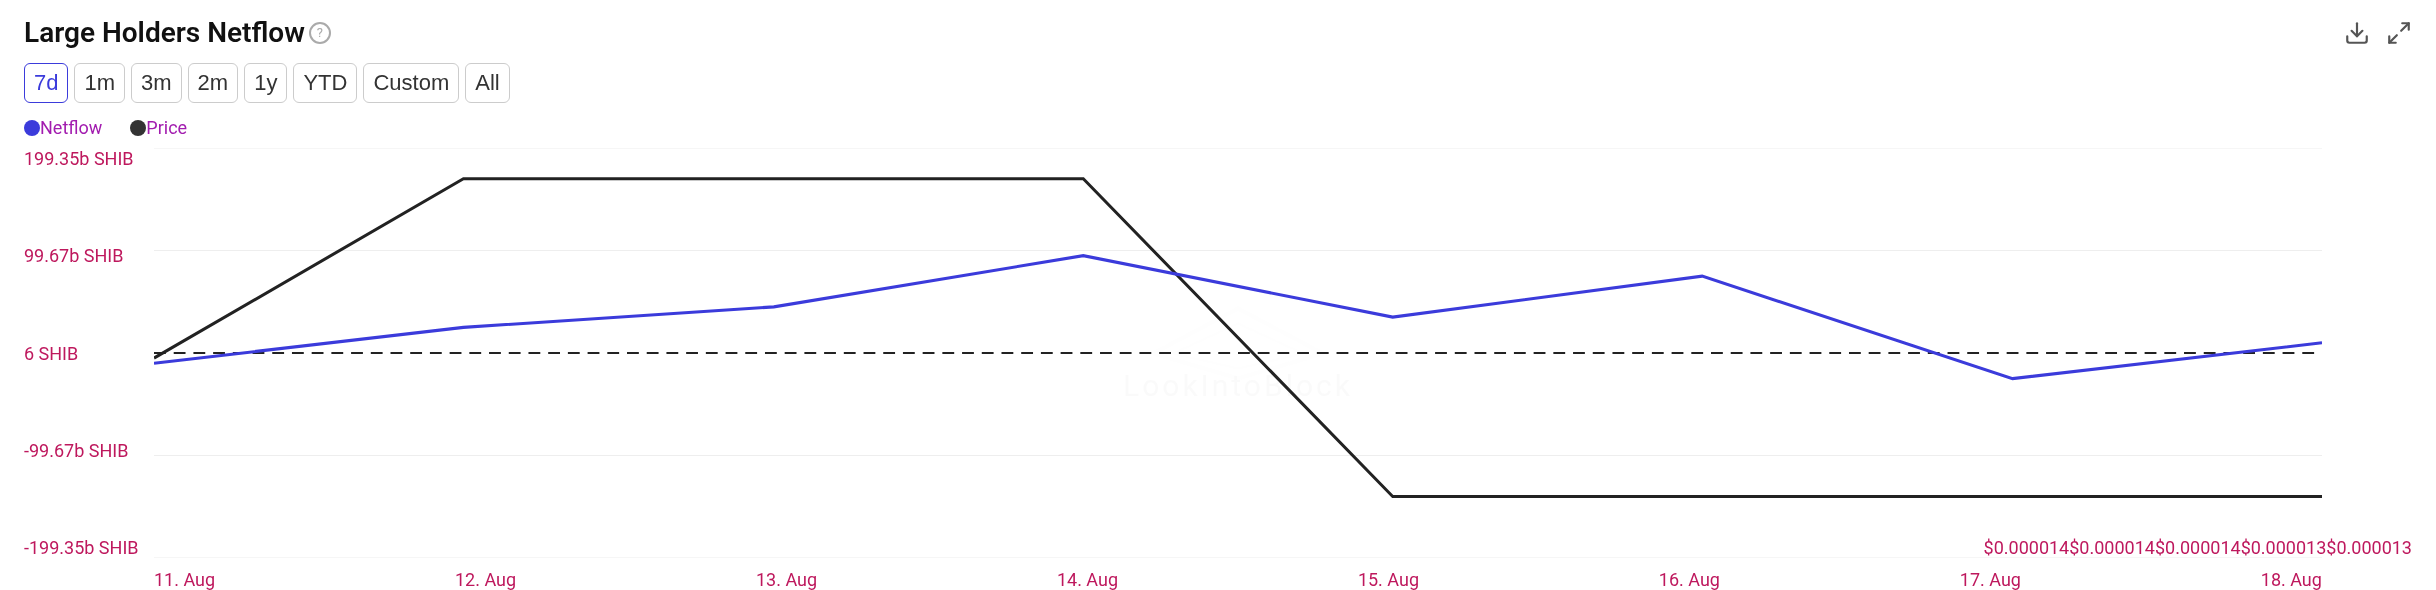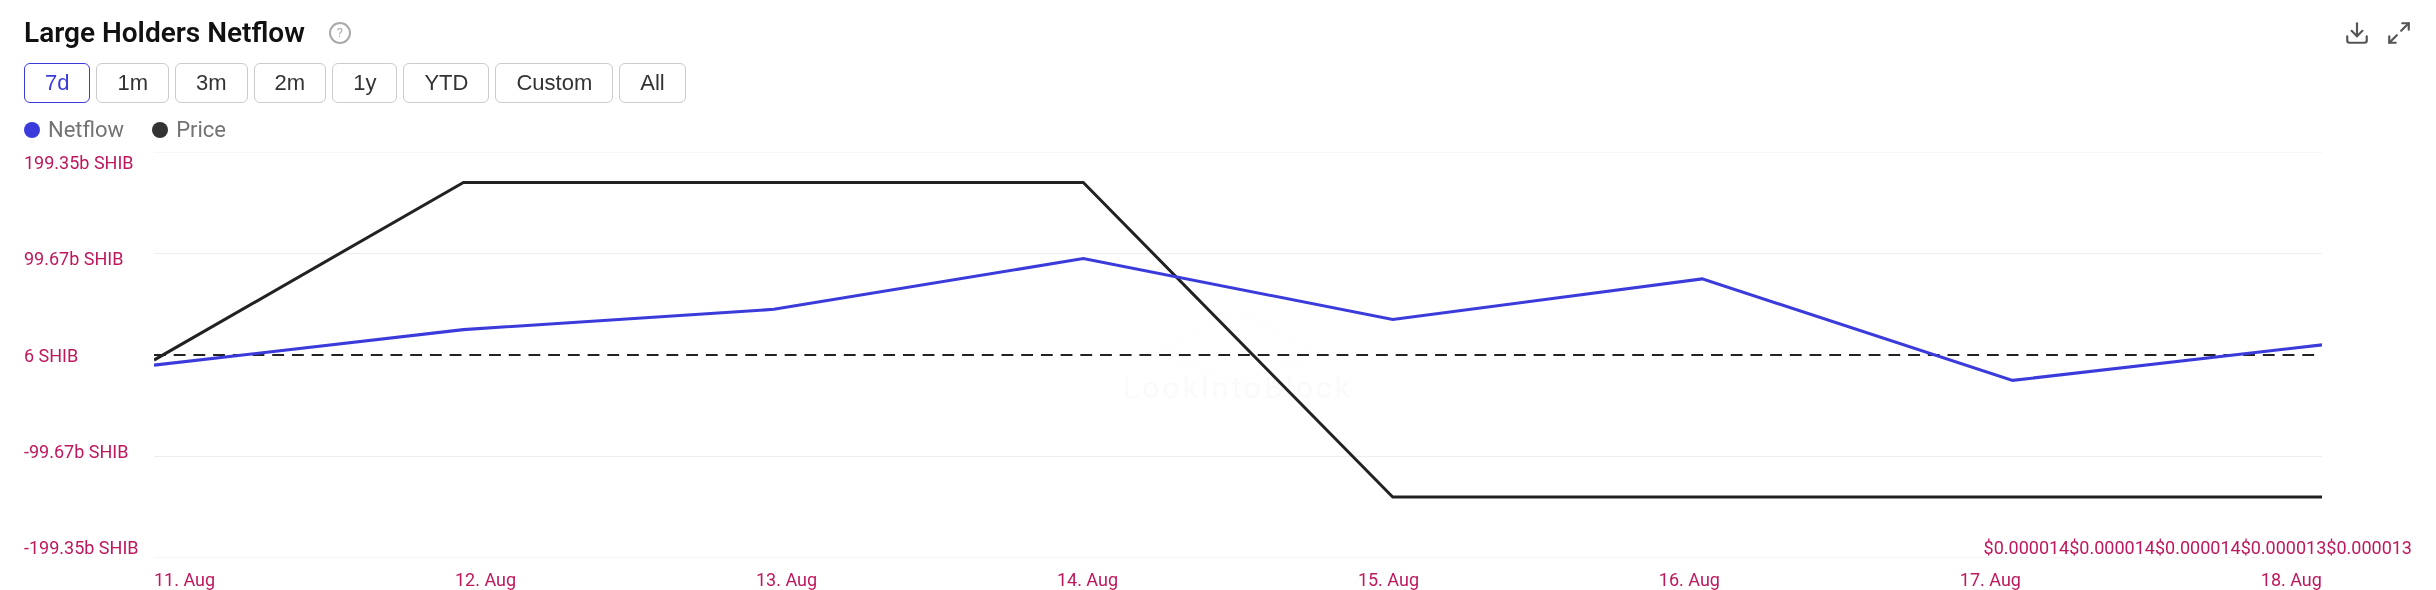--- a/index.html
+++ b/index.html
@@ -22,21 +22,21 @@
     }
     .header {
       display: flex;
       align-items: center;
       justify-content: space-between;
       margin-bottom: 14px;
     }
     .header-left {
       display: flex;
       align-items: center;
-      gap: 24px;
+      gap: 4px;
     }
     .title {
       font-size: 28px;
       font-weight: 600;
       color: #111;
     }
     .help-icon {
       width: 22px;
       height: 22px;
       border-radius: 50%;
@@ -60,21 +60,21 @@
       display: flex;
       align-items: center;
     }
     .time-filters {
       display: flex;
       align-items: center;
       gap: 6px;
       margin-bottom: 14px;
     }
     .filter-btn {
-      padding: 6px 20px;
+      padding: 6px 9px;
       border-radius: 6px;
       border: 1.5px solid #ccc;
       background: #fff;
       font-size: 22px;
       cursor: pointer;
       color: #333;
       font-weight: 500;
     }
     .filter-btn.active {
       border-color: #3b3bdb;
@@ -83,23 +83,22 @@
     }
     .legend {
       display: flex;
       align-items: center;
       gap: 28px;
       margin-bottom: 10px;
     }
     .legend-item {
       display: flex;
       align-items: center;
-      gap: 8px;
-      font-size: 22px;
-      color: #737373;
+      font-size: 18px;
+      color: #a21caf;
     }
     .legend-dot {
       width: 16px;
       height: 16px;
       border-radius: 50%;
     }
     .watermark {
       position: absolute;
       top: 50%;
       left: 50%;

